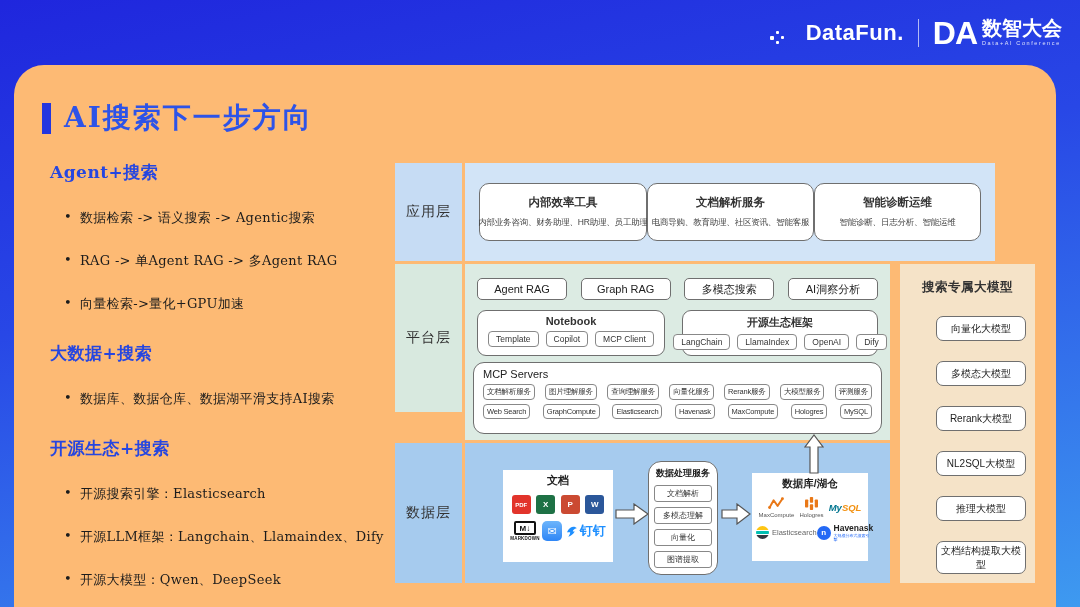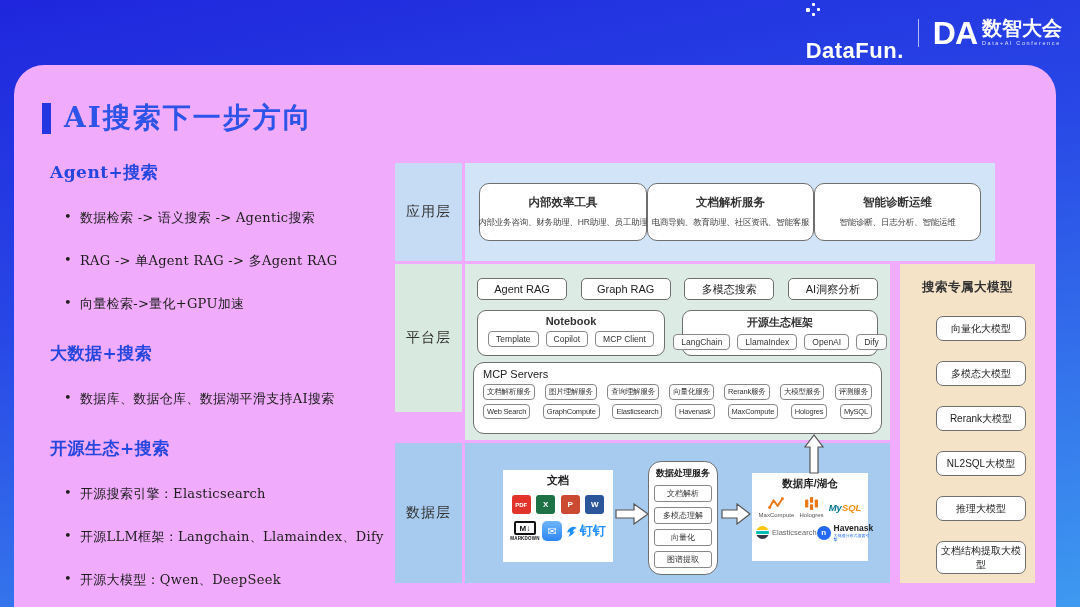--- a/index.html
+++ b/index.html
@@ -6,38 +6,38 @@
   html,body { margin:0; padding:0; }
   body {
     width:1080px; height:607px; position:relative; overflow:hidden;
     background: linear-gradient(168deg, #1f26dd 0%, #2847e6 40%, #3e9af0 100%);
     font-family:"Liberation Sans", sans-serif;
   }
 
   
   .header { position:absolute; top:0; left:0; width:1080px; height:65px;
     display:flex; align-items:center; justify-content:flex-end; padding-right:18px; gap:14px; color:#fff; }
-  .df-logo { display:flex; align-items:flex-start; gap:20px;flex-direction:column; }
+  .df-logo { display:flex; align-items:flex-end; gap:20px; }
   .df-dots { width:16px; height:16px; position:relative; }
   .df-dots i { position:absolute; background:#fff; border-radius:1px; }
   .df-dots i:nth-child(1){ left:0; top:6px; width:4px; height:4px; }
   .df-dots i:nth-child(2){ left:6px; top:1px; width:3px; height:3px; }
   .df-dots i:nth-child(3){ left:11px; top:6px; width:3px; height:3px; }
   .df-dots i:nth-child(4){ left:6px; top:11px; width:3px; height:3px; }
   .df-name { font-size:22px; font-weight:bold; letter-spacing:0.5px; }
   .hdr-sep { width:1px; height:28px; background:rgba(255,255,255,.65); }
   .da-logo { display:flex; align-items:center; gap:5px; }
   .da-abbr { font-size:32px; font-weight:900; letter-spacing:-1px; line-height:1; }
   .da-right { display:flex; flex-direction:column; line-height:1; }
   .da-name { font-size:20px; font-weight:bold; }
   .da-sub { font-size:5.5px; letter-spacing:1.6px; margin-top:3px; opacity:.85; }
 
   
   .card { position:absolute; left:14px; top:65px; width:1042px; height:542px;
-    background:#f0abfc; border-radius:30px 30px 0 0; }
+    background:#fdba74; border-radius:30px 30px 0 0; }
 
   
   .title-row { position:absolute; left:28px; top:34px; display:flex; align-items:center; gap:13px; }
   .title-bar { width:9px; height:31px; background:#2336df; }
   .page-title { margin:0; font-family:"DejaVu Serif","Liberation Serif",serif;
     font-size:28px; font-weight:bold; color:#2d53e8; letter-spacing:2px; }
 
   
   .left-col { position:absolute; left:36px; top:96px; width:350px;
     font-family:"DejaVu Serif","Liberation Serif",serif; }

